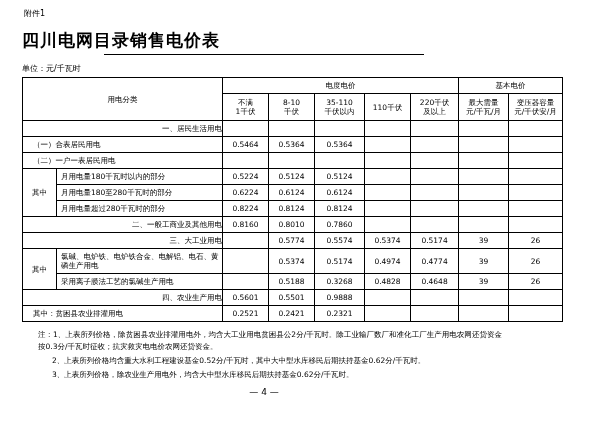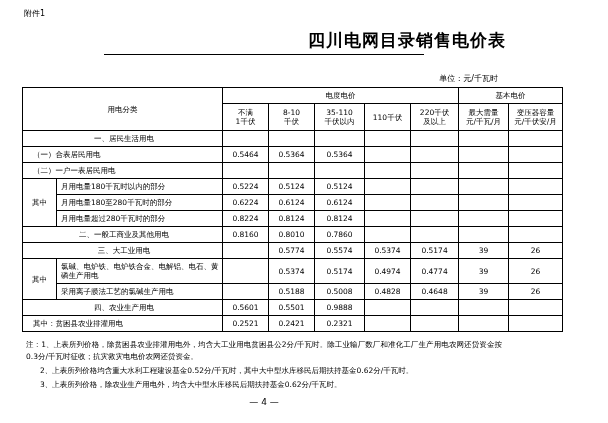--- a/index.html
+++ b/index.html
@@ -20,56 +20,55 @@
     height: 423px;
     box-sizing: border-box;
     padding: 6px 22px 0 22px;
   }
   .attach {
     font-size: 8px;
     line-height: 11px;
     margin: 2px 0 0 2px;
   }
   .title {
-    text-align: right;
+    text-align: left;
     font-family: "DejaVu Serif", "Liberation Serif", serif;
     font-weight: bold;
     font-size: 17px;
     letter-spacing: 1px;
     margin: 10px 0 2px 0;
   }
   .title-underline {
     width: 320px;
     height: 1px;
     background: #000;
     margin: 0 auto 4px auto;
   }
   .unit {
-    text-align: right;
     font-size: 8px;
-    margin: 18px 8px 3px 0;
+    margin: 8px 8px 3px 0;
   }
   table.main {
     border-collapse: collapse;
     width: 540px;
     margin: 0 auto;
     table-layout: fixed;
   }
   table.main td, table.main th {
     border: 1px solid #000;
     font-size: 7.5px;
     font-weight: normal;
     padding: 0;
     text-align: center;
     vertical-align: middle;
     height: 15px;
     line-height: 9px;
   }
   table.main td.lbl {
-    text-align: center;
+    text-align: right;
     padding-left: 3px;
   }
   table.main td.lbl2 {
     text-align: left;
     padding-left: 10px;
   }
   table.main td.lbl3 {
     text-align: left;
     padding-left: 4px;
     margin-top: 44px;
@@ -85,21 +84,21 @@
   .two-line {
     line-height: 9px;
   }
   .notes {
     margin: 7px 4px 0 4px;
     font-size: 7.5px;
     line-height: 12px;
     text-align: justify;
   }
   .notes p {
-    margin: 0 0 2px 0;
+    margin: 0 0 2px 12px;
     text-indent: 0;
   }
   .notes p.ind {
     text-indent: 14px;
   }
   .pagenum {
     text-align: center;
     font-size: 9px;
     margin-top: 6px;
   }
@@ -259,21 +258,21 @@
         <td>0.5174</td>
         <td>0.4974</td>
         <td>0.4774</td>
         <td>39</td>
         <td>26</td>
       </tr>
       <tr>
         <td class="lbl3">采用离子膜法工艺的氯碱生产用电</td>
         <td></td>
         <td>0.5188</td>
-        <td>0.5008</td>
+        <td>0.3268</td>
         <td>0.4828</td>
         <td>0.4648</td>
         <td>39</td>
         <td>26</td>
       </tr>
 
       <tr>
         <td class="lbl" colspan="2">四、农业生产用电</td>
         <td>0.5601</td>
         <td>0.5501</td>

